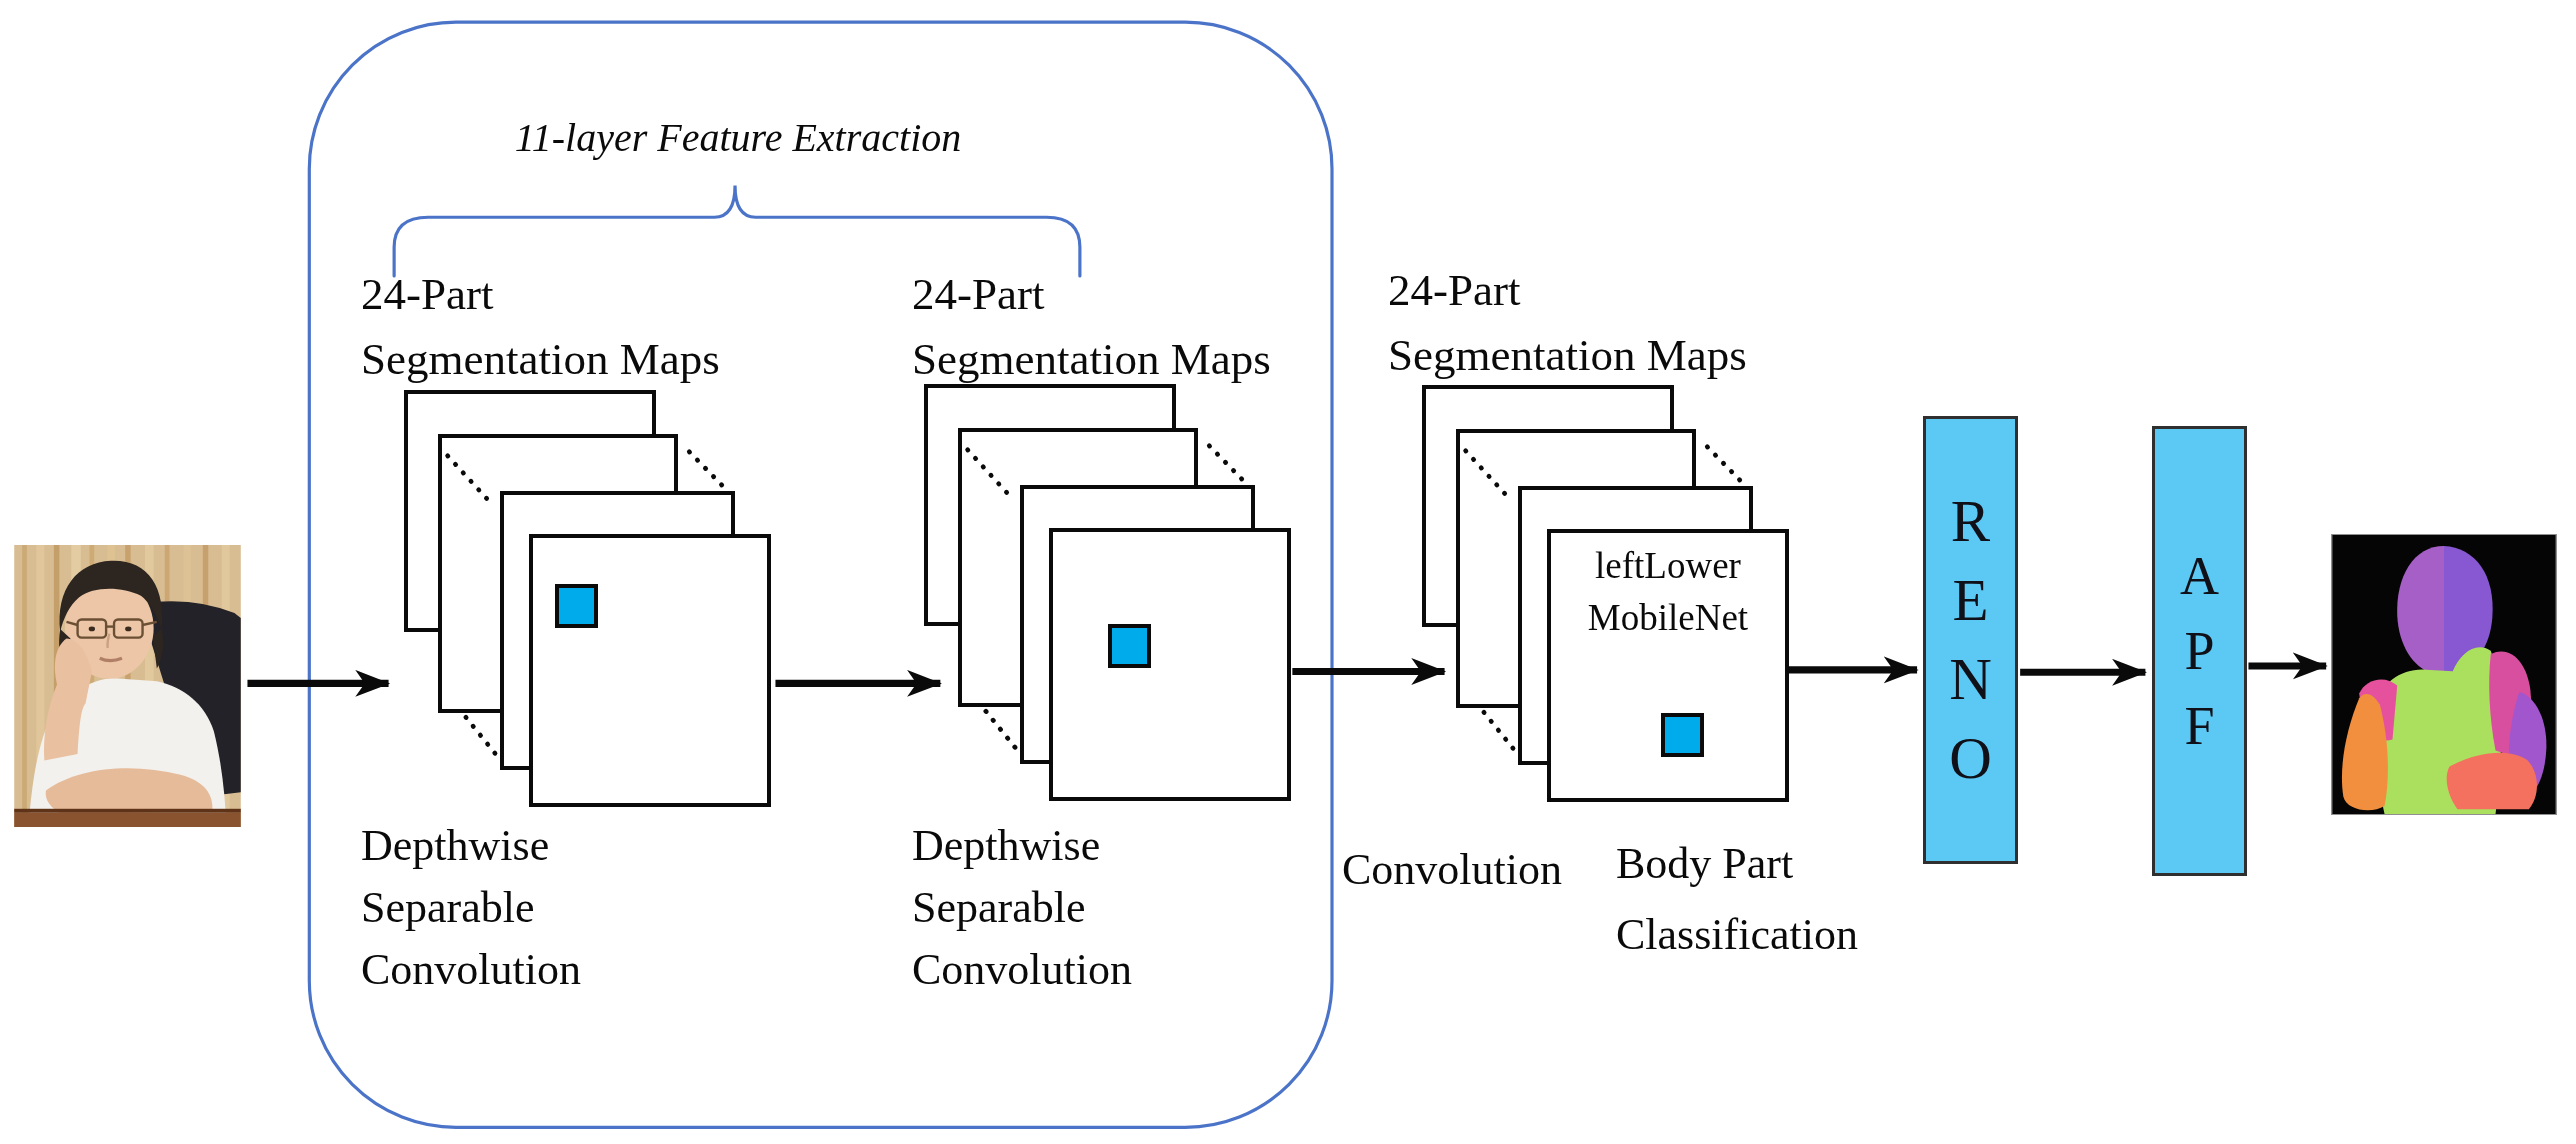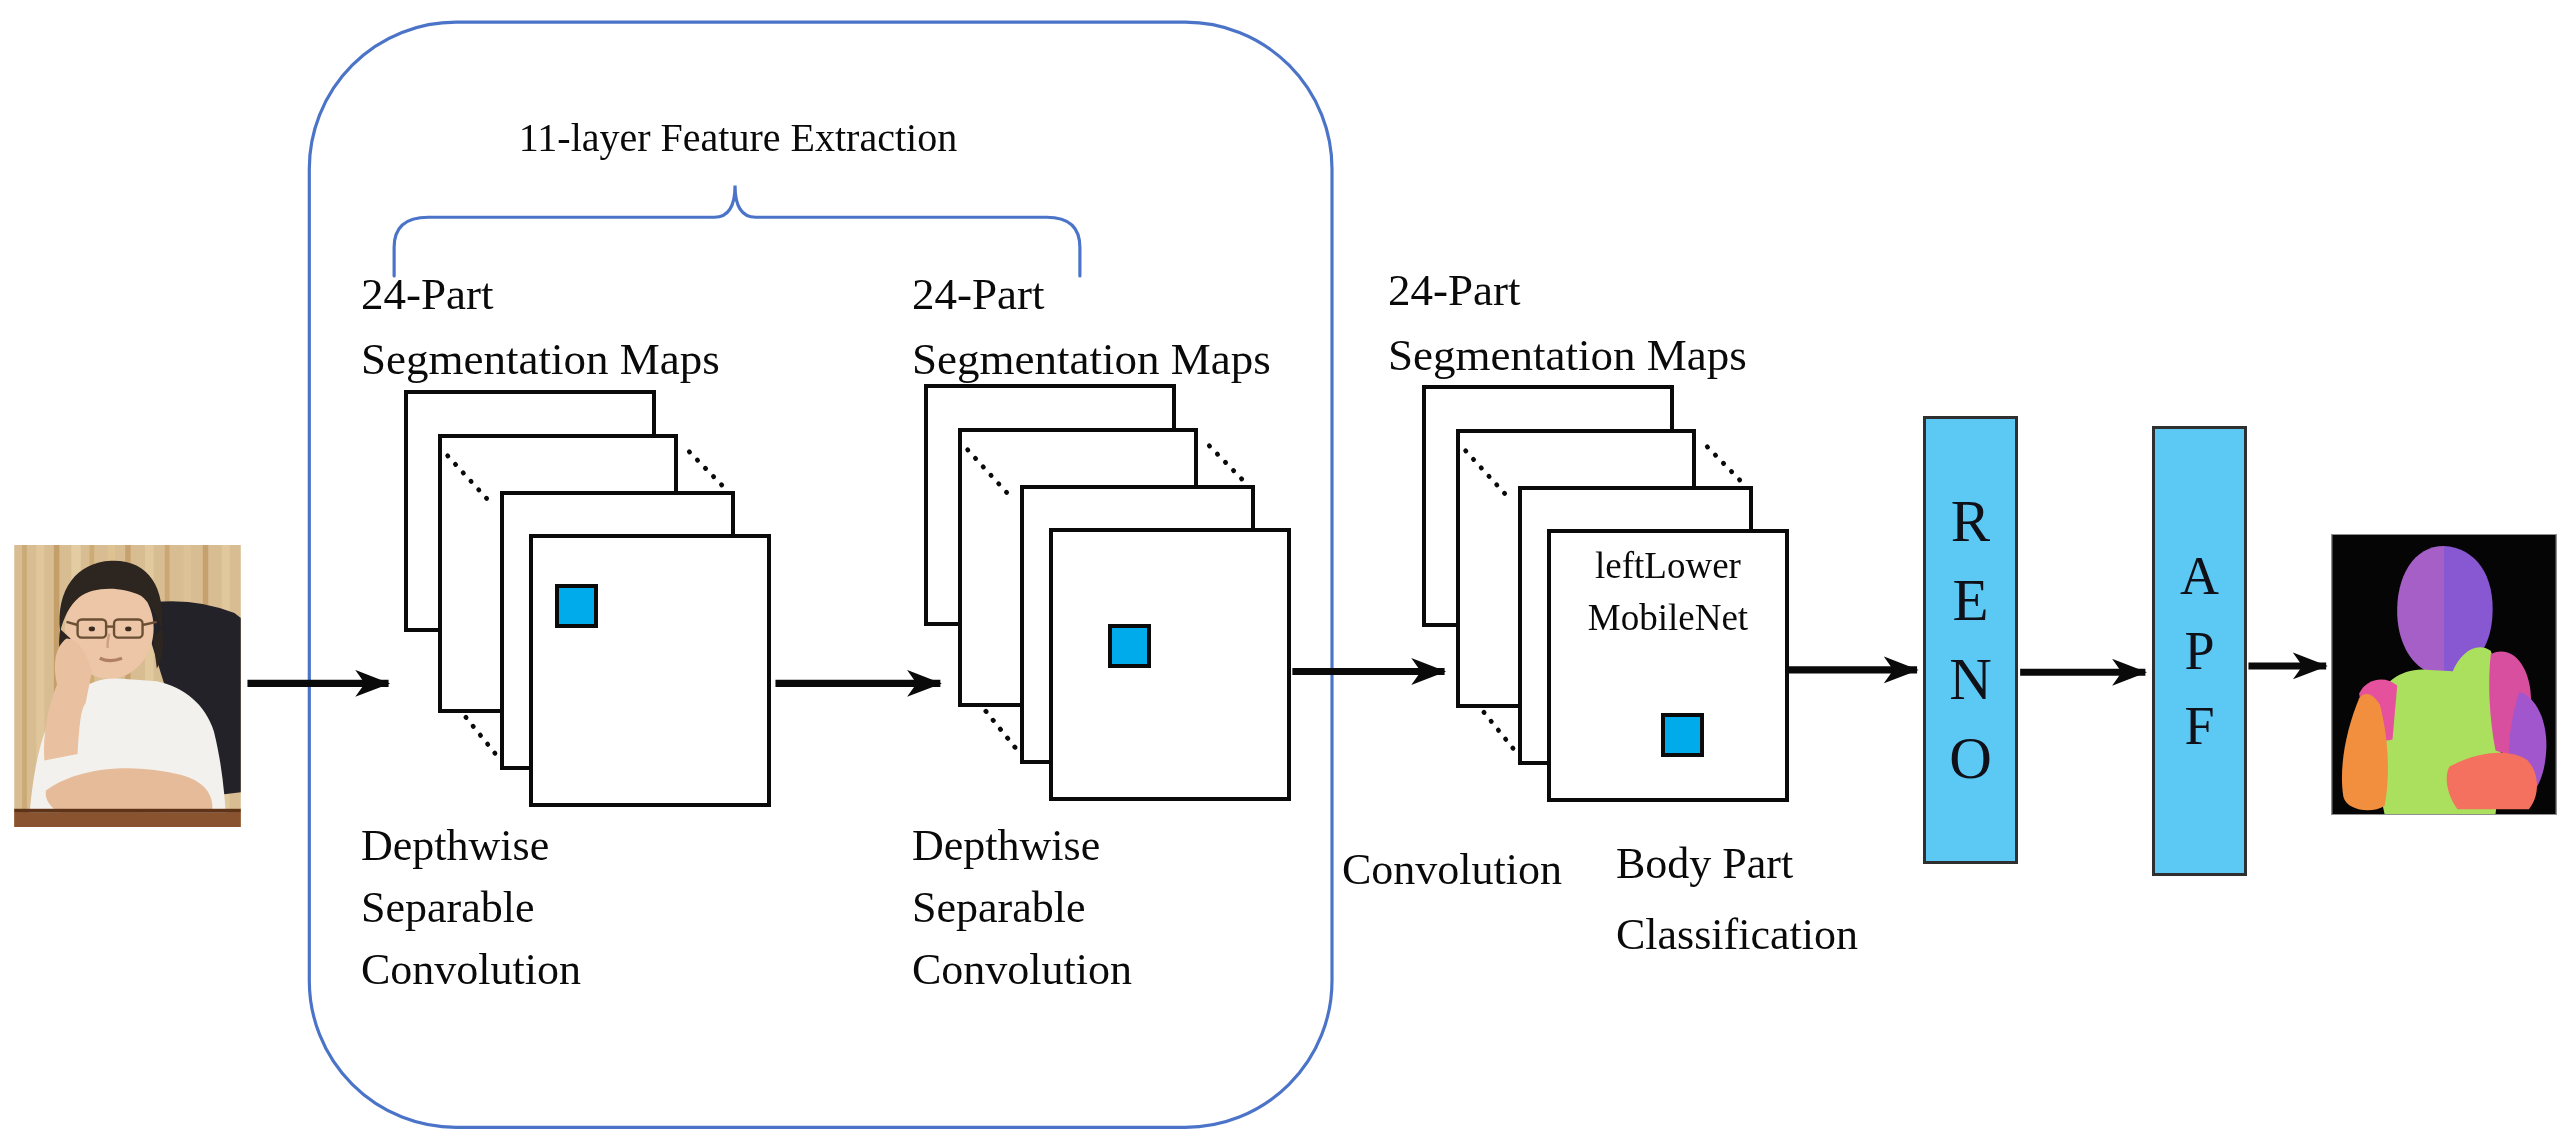--- a/index.html
+++ b/index.html
@@ -6,21 +6,21 @@
   body{width:2576px;height:1144px;position:relative;font-family:"Liberation Serif",serif;color:#0a0a0a;}
   .canvas{position:absolute;left:0;top:0;width:2576px;height:1144px;overflow:hidden;}
 
   
   svg.lineart{position:absolute;left:0;top:0;z-index:6;pointer-events:none;}
 
   
   .net-title{position:absolute;left:555px;top:27px;width:476px;text-align:center;
              font-family:"Liberation Sans",sans-serif;font-size:59px;line-height:1.1;z-index:4;}
   .net-subtitle{position:absolute;left:500px;top:116px;width:476px;text-align:center;
-             font-size:40px;line-height:1.1;z-index:4;}
+             font-size:40px;line-height:1.1;z-index:4;font-style:italic;}
   .stack-label{position:absolute;font-size:45px;line-height:65px;z-index:4;white-space:nowrap;}
   .caption{position:absolute;font-size:44px;line-height:62px;z-index:4;white-space:nowrap;}
   .caption.wide{line-height:71px;}
 
   
   .stack{position:absolute;width:367px;height:440px;z-index:3;}
   .map-rect{position:absolute;background:#ffffff;border:4px solid #0a0a0a;box-sizing:border-box;}
   .r1{left:0;top:0;width:252px;height:242px;}
   .r2{left:34px;top:44px;width:240px;height:279px;}
   .r3{left:96px;top:101px;width:235px;height:279px;}

